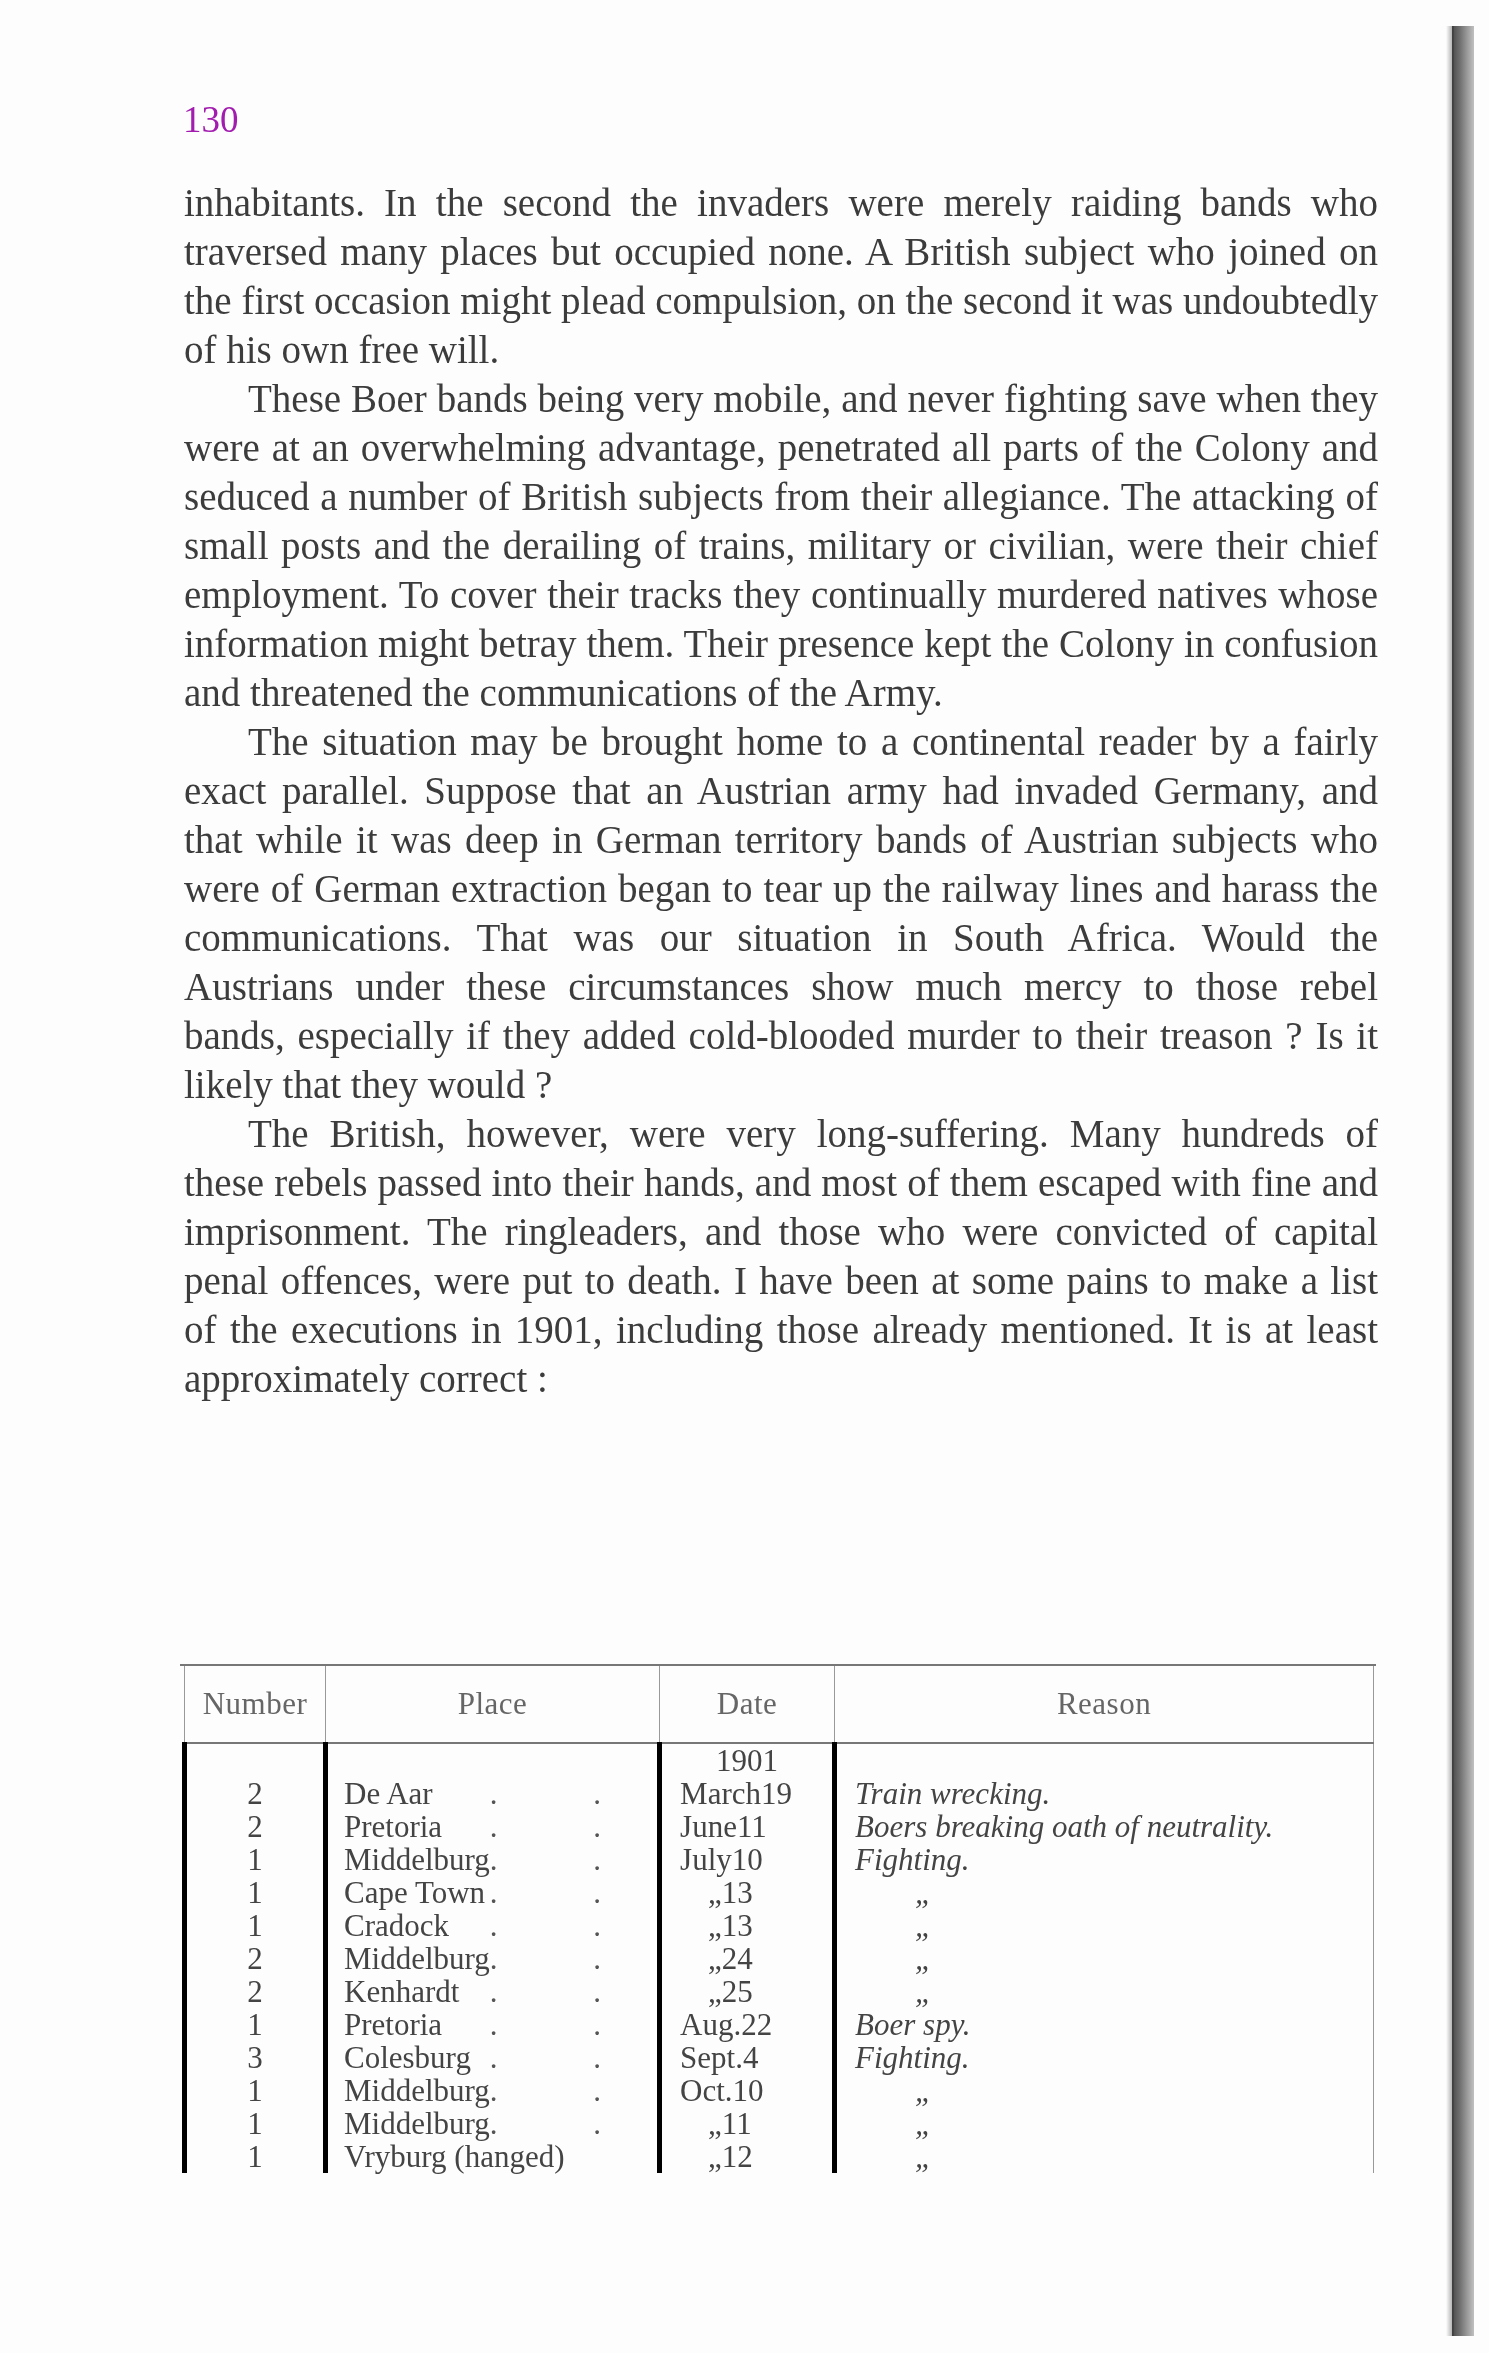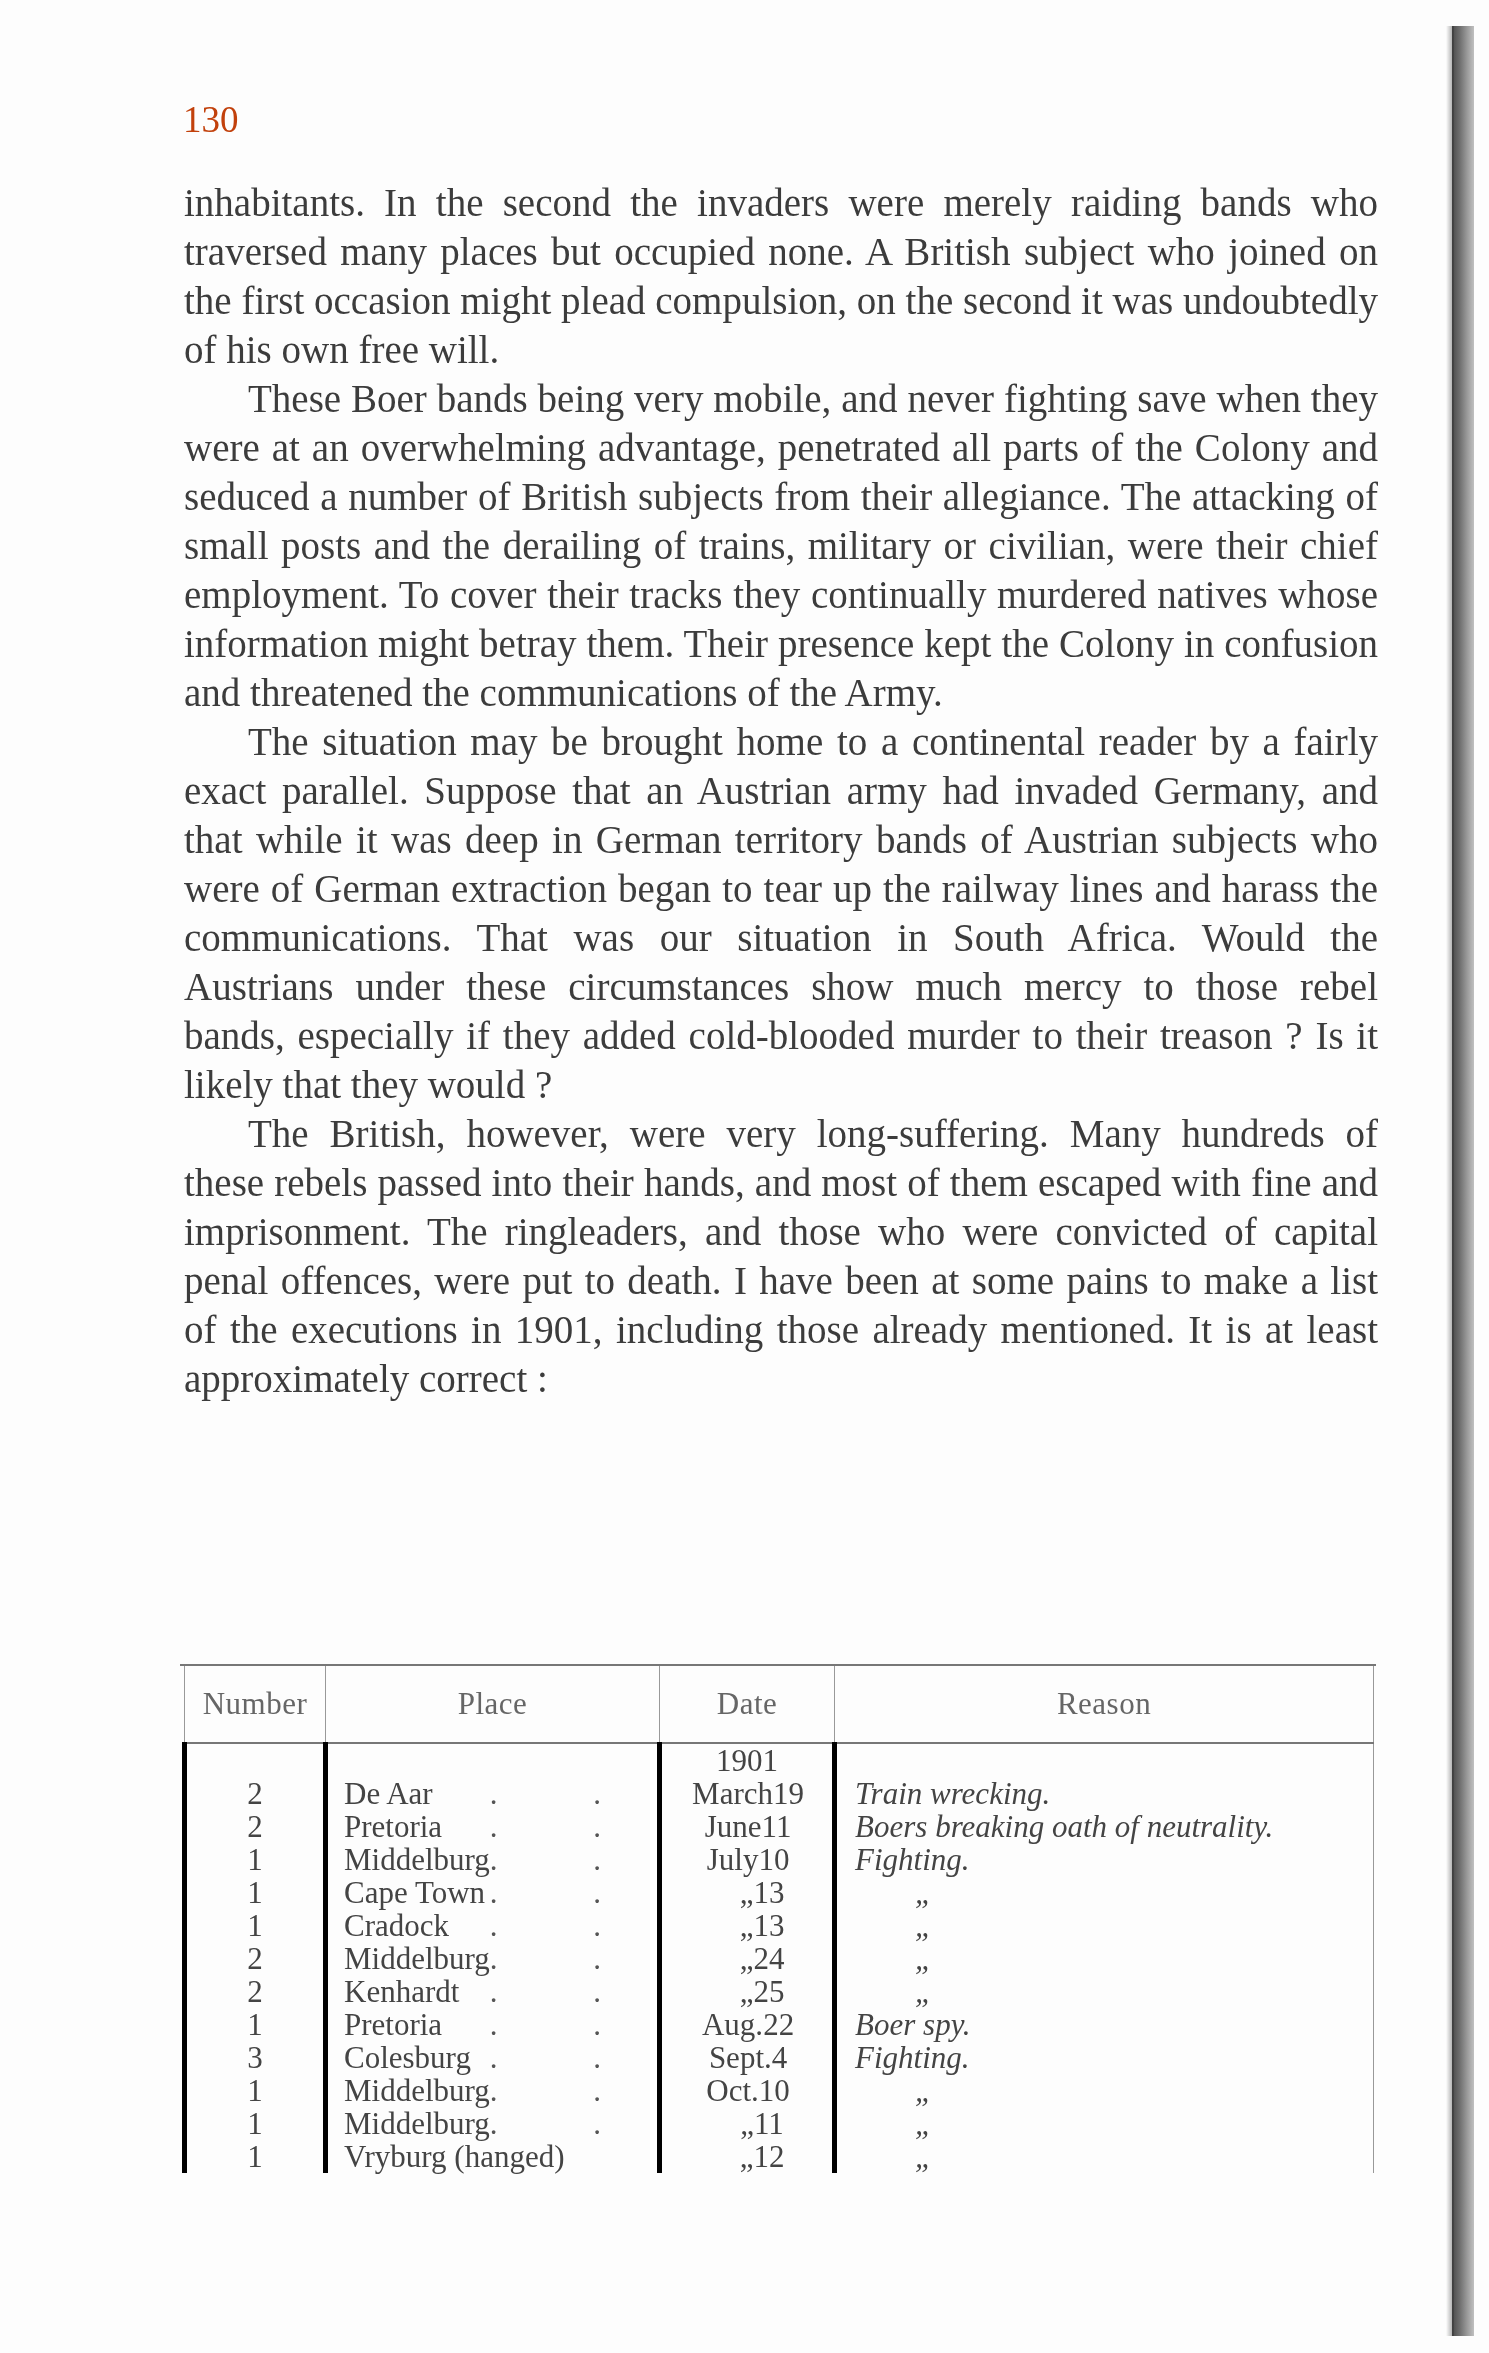--- a/index.html
+++ b/index.html
@@ -15,21 +15,21 @@
     background: linear-gradient(to right, #2a2a2a 0%, #555 35%, #8a8a8a 70%, #b5b5b5 100%);
     opacity: 0.85;
   }
   .scan-edge-inner {
     position: absolute; left: 1446px; top: 26px; width: 8px; height: 2310px;
     background: linear-gradient(to right, rgba(0,0,0,0), rgba(40,40,40,0.45));
   }
   .running-head {
     position: absolute; top: 98px; left: 183px; width: 1035px;
     font-family: "Liberation Serif", serif;
-    font-size: 37px; letter-spacing: 3px; color: #c2410c;
+    font-size: 37px; letter-spacing: 3px; color: #a21caf;
     display: flex;
   }
   .running-head .folio { width: 135px; letter-spacing: 0; }
   .running-head .title { flex: 1; }
   .body-text {
     position: absolute; top: 178px; left: 184px; width: 1194px;
     font-family: "Liberation Serif", serif;
     font-size: 39px; line-height: 49px;
     text-align: justify; color: #3c3c3c;
   }
@@ -50,21 +50,21 @@
     font-size: 31px; line-height: 33px; padding: 0;
     border-left: 5px solid #000000; border-right: 1px solid #999;
     vertical-align: top; white-space: nowrap;
   }
   .c-num { width: 136px; text-align: center; }
   .c-place { width: 305px; }
   .c-date { width: 170px; }
   .c-reason { }
   td.c-place .pl { padding-left: 16px; display: flex; justify-content: space-between; padding-right: 12px; }
   td.c-place .dots { letter-spacing: 44px; color: #555; }
-  td.c-date .dt { display: flex; justify-content: center; padding: 0 16px 0 18px; font-family: Liberation Serif, serif; }
+  td.c-date .dt { display: flex; justify-content: flex-start; padding: 0 16px 0 18px; font-family: Liberation Serif, serif; }
   td.c-date .mon.ditto { padding-left: 28px; }
   td.c-reason .rs { padding-left: 18px; font-style: italic; }
   td.c-reason .rs.ditto { padding-left: 78px; }
   .year-row td { font-size: 22px; height: 30px; line-height: 30px; padding-top: 8px; }
   .year-row td.c-date { text-align: center; }
   .last-row td { padding-bottom: 10px; }
 </style>
 </head>
 <body>
 

